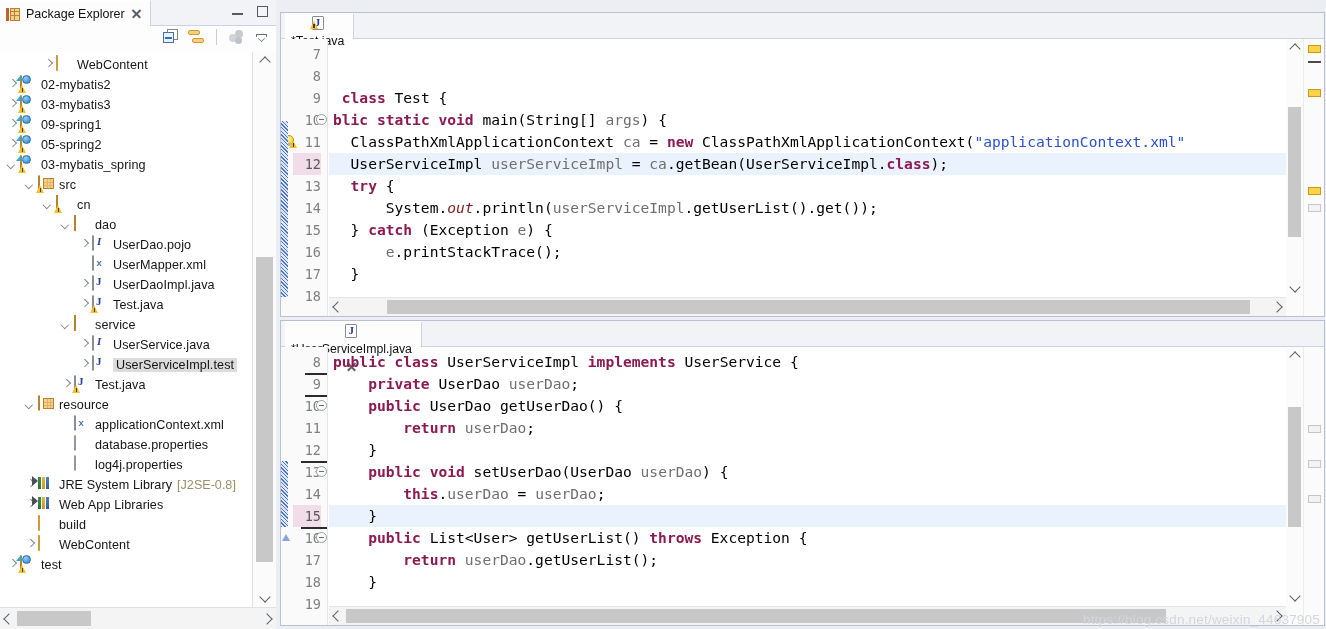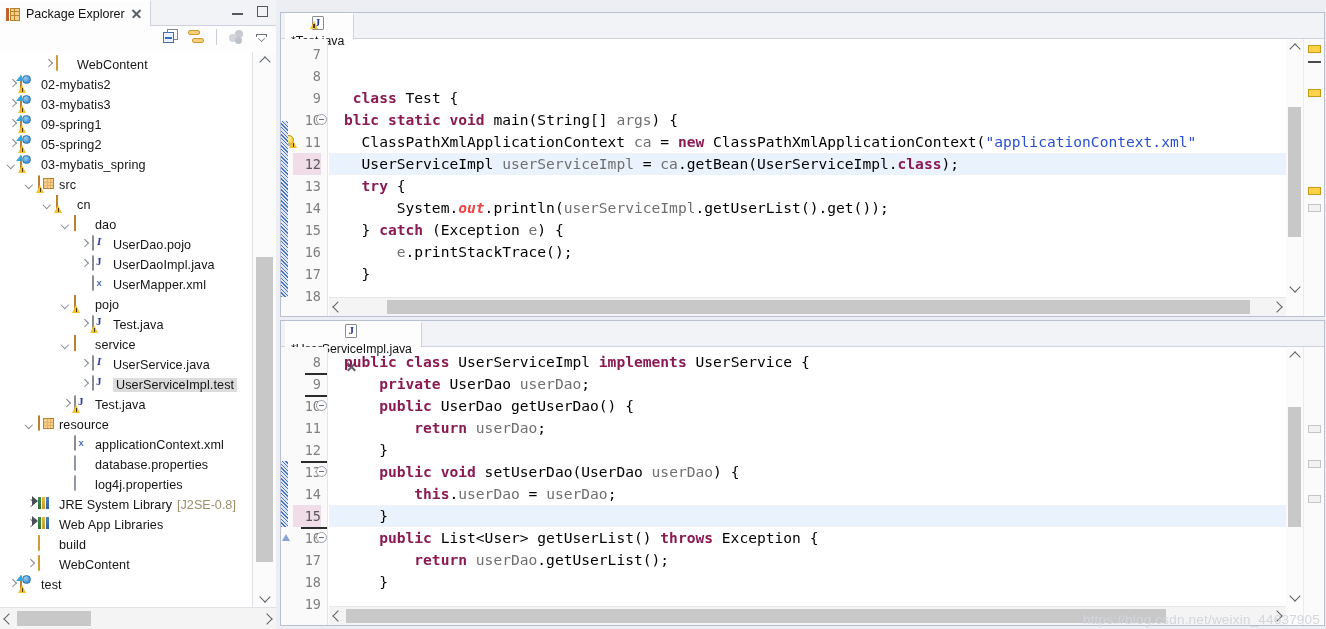--- a/index.html
+++ b/index.html
@@ -170,26 +170,26 @@
       border-radius:50%; background:radial-gradient(circle at 35% 30%,#fff6b0,#f2c423);
       border:1px solid #b8901a; }
   .bulb::after { content:""; position:absolute; left:3px; top:8px; width:4px; height:3px;
       background:#b0b4bb; }
   .tri-up { position:absolute; width:0; height:0; border-left:4.5px solid transparent;
       border-right:4.5px solid transparent; border-bottom:7px solid #8aa4d8; }
 
   .code { position:absolute; left:48px; right:0; top:0; bottom:0; overflow:hidden;
       font-family:"DejaVu Sans Mono", monospace; font-size:14.6px; line-height:22px;
       white-space:pre; color:#000; }
-  .cline { position:absolute; left:15px; height:22px; white-space:pre; }
+  .cline { position:absolute; left:4px; height:22px; white-space:pre; }
   .hl-line { position:absolute; left:0; right:0; height:22px; background:#eaf2fd; }
   .kw   { color:#8b1a52; font-weight:bold; }
   .str  { color:#2a4fd0; }
   .loc  { color:#6f6f6f; }
-  .stat { color:#ef4444; font-weight:bold; font-style:italic;margin-top:8px; }
+  .stat { color:#7f1d1d; font-weight:normal; font-style:italic;margin-top:8px; }
 
   
   .ed-vsb { position:absolute; right:21px; top:0; bottom:0; width:17px; background:#fbfbfb; }
   .ed-vsb .thumb { position:absolute; left:2px; right:2px; background:#c8c8c8; }
   .ruler { position:absolute; right:0; top:0; bottom:0; width:21px; background:#fbfbfb;
       border-left:1px solid #ececec; }
   .mk { position:absolute; left:4px; width:13px; height:8px; }
   .mk.warn { background:#ffd24a; border:1px solid #c79a17; }
   .mk.grey { background:#f2f2f2; border:1px solid #c6c6c6; }
   .mk.line { background:#4a4a4a; height:1.6px; border:0; }
@@ -305,35 +305,29 @@
           <span class="lbl-wrap"><span class="lbl">dao</span></span>
         </div>
         <div class="trow">
           <span style="width:76px;flex:0 0 76px"></span>
           <span class="tw right"></span>
           <span class="ico"><span class="i-iface"></span></span>
           <span class="lbl-wrap"><span class="lbl">UserDao.pojo</span></span>
         </div>
         <div class="trow">
           <span style="width:76px;flex:0 0 76px"></span>
-          <span class="tw right"></span>
-          <span class="ico"><span class="i-java"></span></span>
-          <span class="lbl-wrap"><span class="lbl">UserDaoImpl.java</span></span>
-        </div>
-        <div class="trow">
-          <span style="width:76px;flex:0 0 76px"></span>
           <span class="tw"></span>
           <span class="ico"><span class="i-xml"></span></span>
           <span class="lbl-wrap"><span class="lbl">UserMapper.xml</span></span>
         </div>
         <div class="trow">
-          <span style="width:58px;flex:0 0 58px"></span>
-          <span class="tw down"></span>
-          <span class="ico"><span class="i-pkg"></span><span class="warn-ov"></span></span>
-          <span class="lbl-wrap"><span class="lbl">pojo</span></span>
+          <span style="width:76px;flex:0 0 76px"></span>
+          <span class="tw right"></span>
+          <span class="ico"><span class="i-java"></span></span>
+          <span class="lbl-wrap"><span class="lbl">UserDaoImpl.java</span></span>
         </div>
         <div class="trow">
           <span style="width:76px;flex:0 0 76px"></span>
           <span class="tw right"></span>
           <span class="ico"><span class="i-java"></span><span class="warn-ov"></span></span>
           <span class="lbl-wrap"><span class="lbl">Test.java</span></span>
         </div>
         <div class="trow">
           <span style="width:58px;flex:0 0 58px"></span>
           <span class="tw down"></span>

